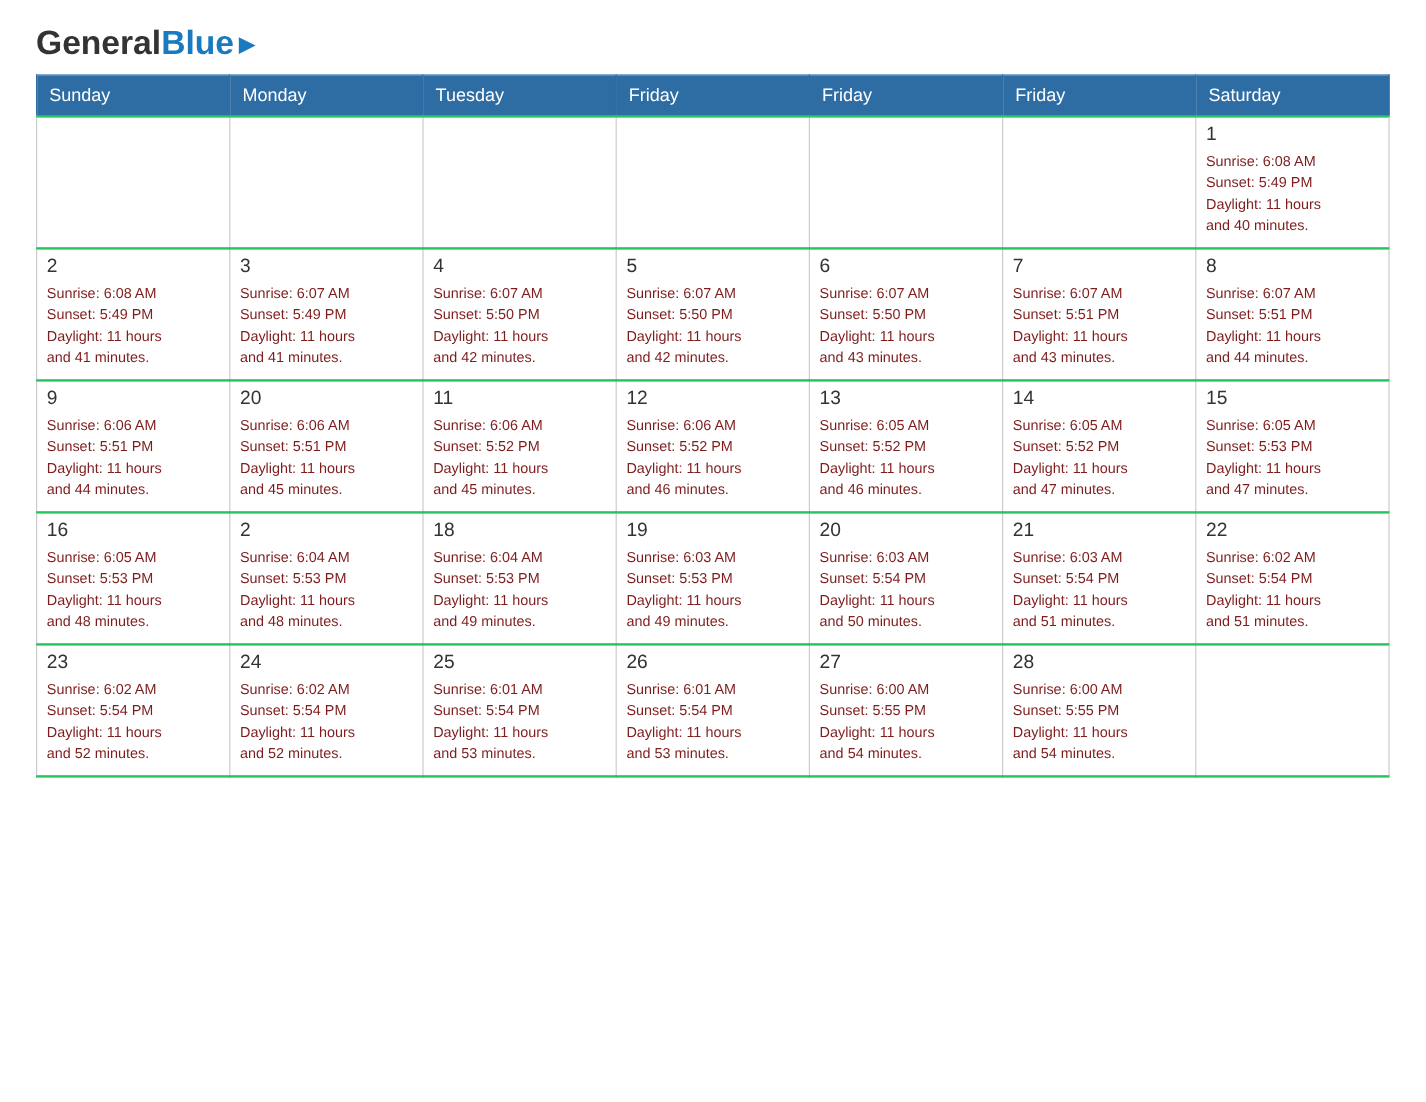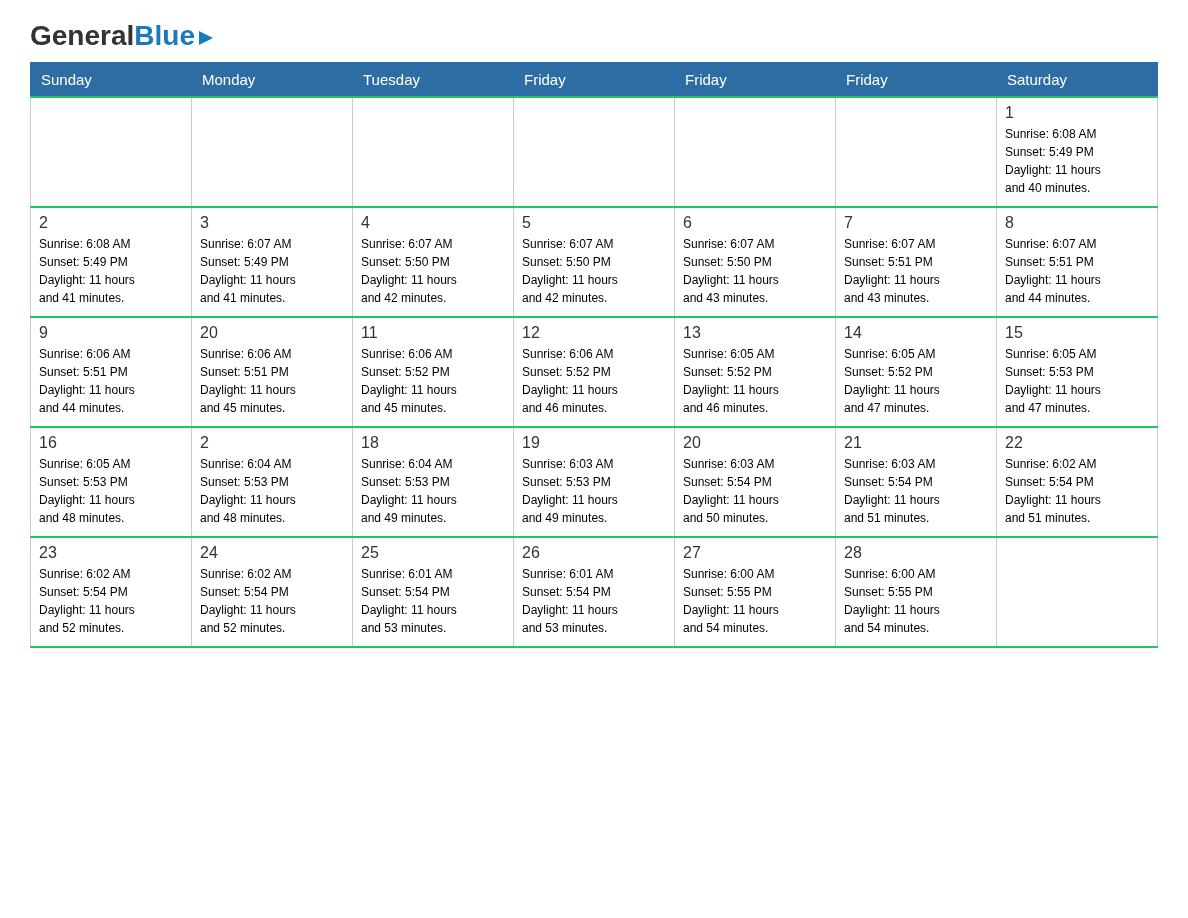--- a/index.html
+++ b/index.html
@@ -62,21 +62,21 @@
     }
     .day-number {
       font-size: 16px;
       color: #333;
       font-weight: normal;
       display: block;
       margin-bottom: 3px;
     }
     .day-info {
       font-size: 12px;
-      color: #000000;
+      color: #7f1d1d;
       line-height: 1.5;
     }
     .calendar tr {
       border-bottom: 2px solid #22c55e;
     }
     .empty-cell {
       background: #f9f9f9;
     }
     
     .logo-line1 {

